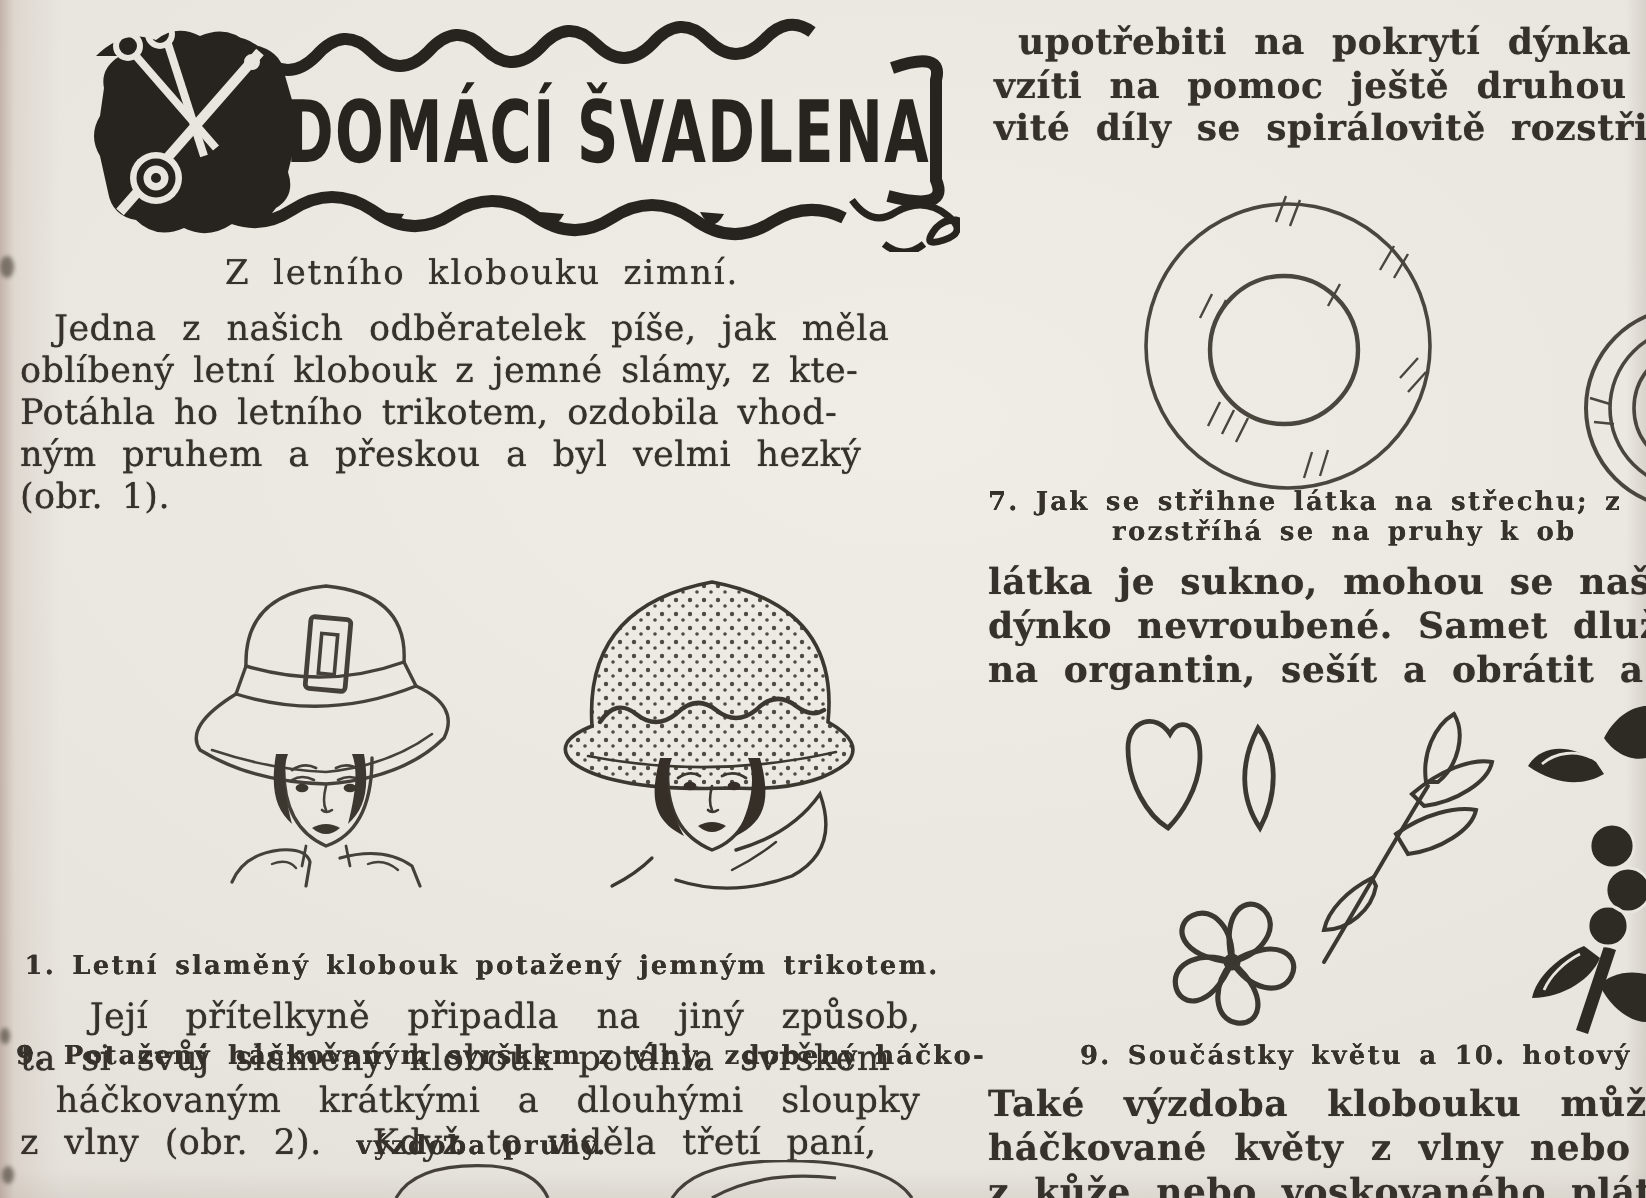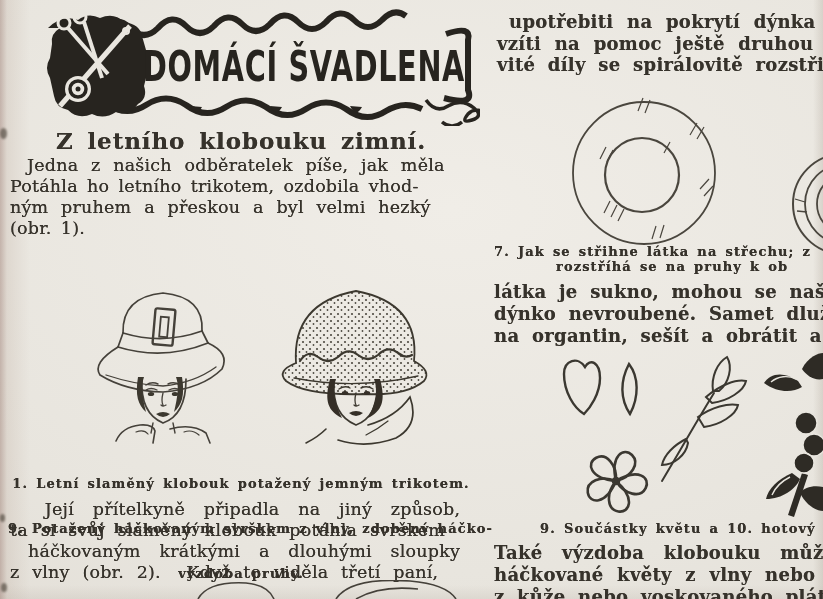--- a/index.html
+++ b/index.html
@@ -14,21 +14,21 @@
     color:#36322b;
   }
   .abs{position:absolute;}
   .body-line{font-size:17.5px;line-height:21px;letter-spacing:.2px;word-spacing:3.5px;
     white-space:pre;text-shadow:0 0 .45px rgba(42,38,31,.85);}
   .big-line{font-size:18px;line-height:21.5px;letter-spacing:.3px;word-spacing:6px;
     white-space:pre;font-weight:bold;text-shadow:0 0 .35px rgba(42,38,31,.6);}
   .ws-wide{word-spacing:13px;text-align:center;}
   .ws-med{word-spacing:7px;}
   .indent{padding-left:17px;}
-  .heading{font-size:23px;font-weight:bold;letter-spacing:.9px;word-spacing:5px;
+  .heading{font-size:17px;font-weight:normal;letter-spacing:.9px;word-spacing:5px;
     text-align:center;text-shadow:0 0 .4px rgba(42,38,31,.8);}
   .cap{font-size:13px;font-weight:bold;letter-spacing:1.1px;line-height:15px;
     word-spacing:2.5px;white-space:pre;text-shadow:0 0 .3px rgba(42,38,31,.9);}
   .cap-center{text-align:center;}
   svg{display:block;}
   .smudge{position:absolute;background:#4d463c;border-radius:50%;filter:blur(1px);opacity:.65;}
 </style>
 </head>
 <body>
 
@@ -62,20 +62,21 @@
       <circle cx="34" cy="83" r="8" fill="none" stroke="#27241f" stroke-width="3.5"></circle>
       <circle cx="34" cy="83" r="2.5" fill="#27241f"></circle>
     </g>
     <text x="260" y="75" text-anchor="middle" font-family="DejaVu Sans, sans-serif" font-weight="bold" font-size="43" fill="#27241f" letter-spacing="1" textLength="322" lengthAdjust="spacingAndGlyphs">DOMÁCÍ ŠVADLENA</text>
   </svg>
 
   <div class="abs heading" style="left:8px;top:127px;width:466px;">Z letního klobouku zimní.</div>
 
   <div class="abs" style="left:10px;top:155px;width:468px;">
     <div class="body-line indent ws-med">Jedna z našich odběratelek píše, jak měla</div>
+    <div class="body-line">oblíbený letní klobouk z jemné slámy, z kte-</div>
     <div class="body-line">Potáhla ho letního trikotem, ozdobila vhod-</div>
     <div class="body-line ws-med">ným pruhem a přeskou a byl velmi hezký</div>
     <div class="body-line">(obr. 1).</div>
   </div>
 
   <svg class="abs" style="left:78px;top:281px;" width="165" height="163" viewBox="0 0 165 163">
     <g stroke="#45413a" stroke-width="1.7" fill="none" stroke-linecap="round">
       <path d="M45,52 Q44,16 85,12 Q126,16 124,50"></path>
       <path d="M45,52 Q85,64 124,50"></path>
       <path d="M40,66 Q85,80 130,62"></path>

